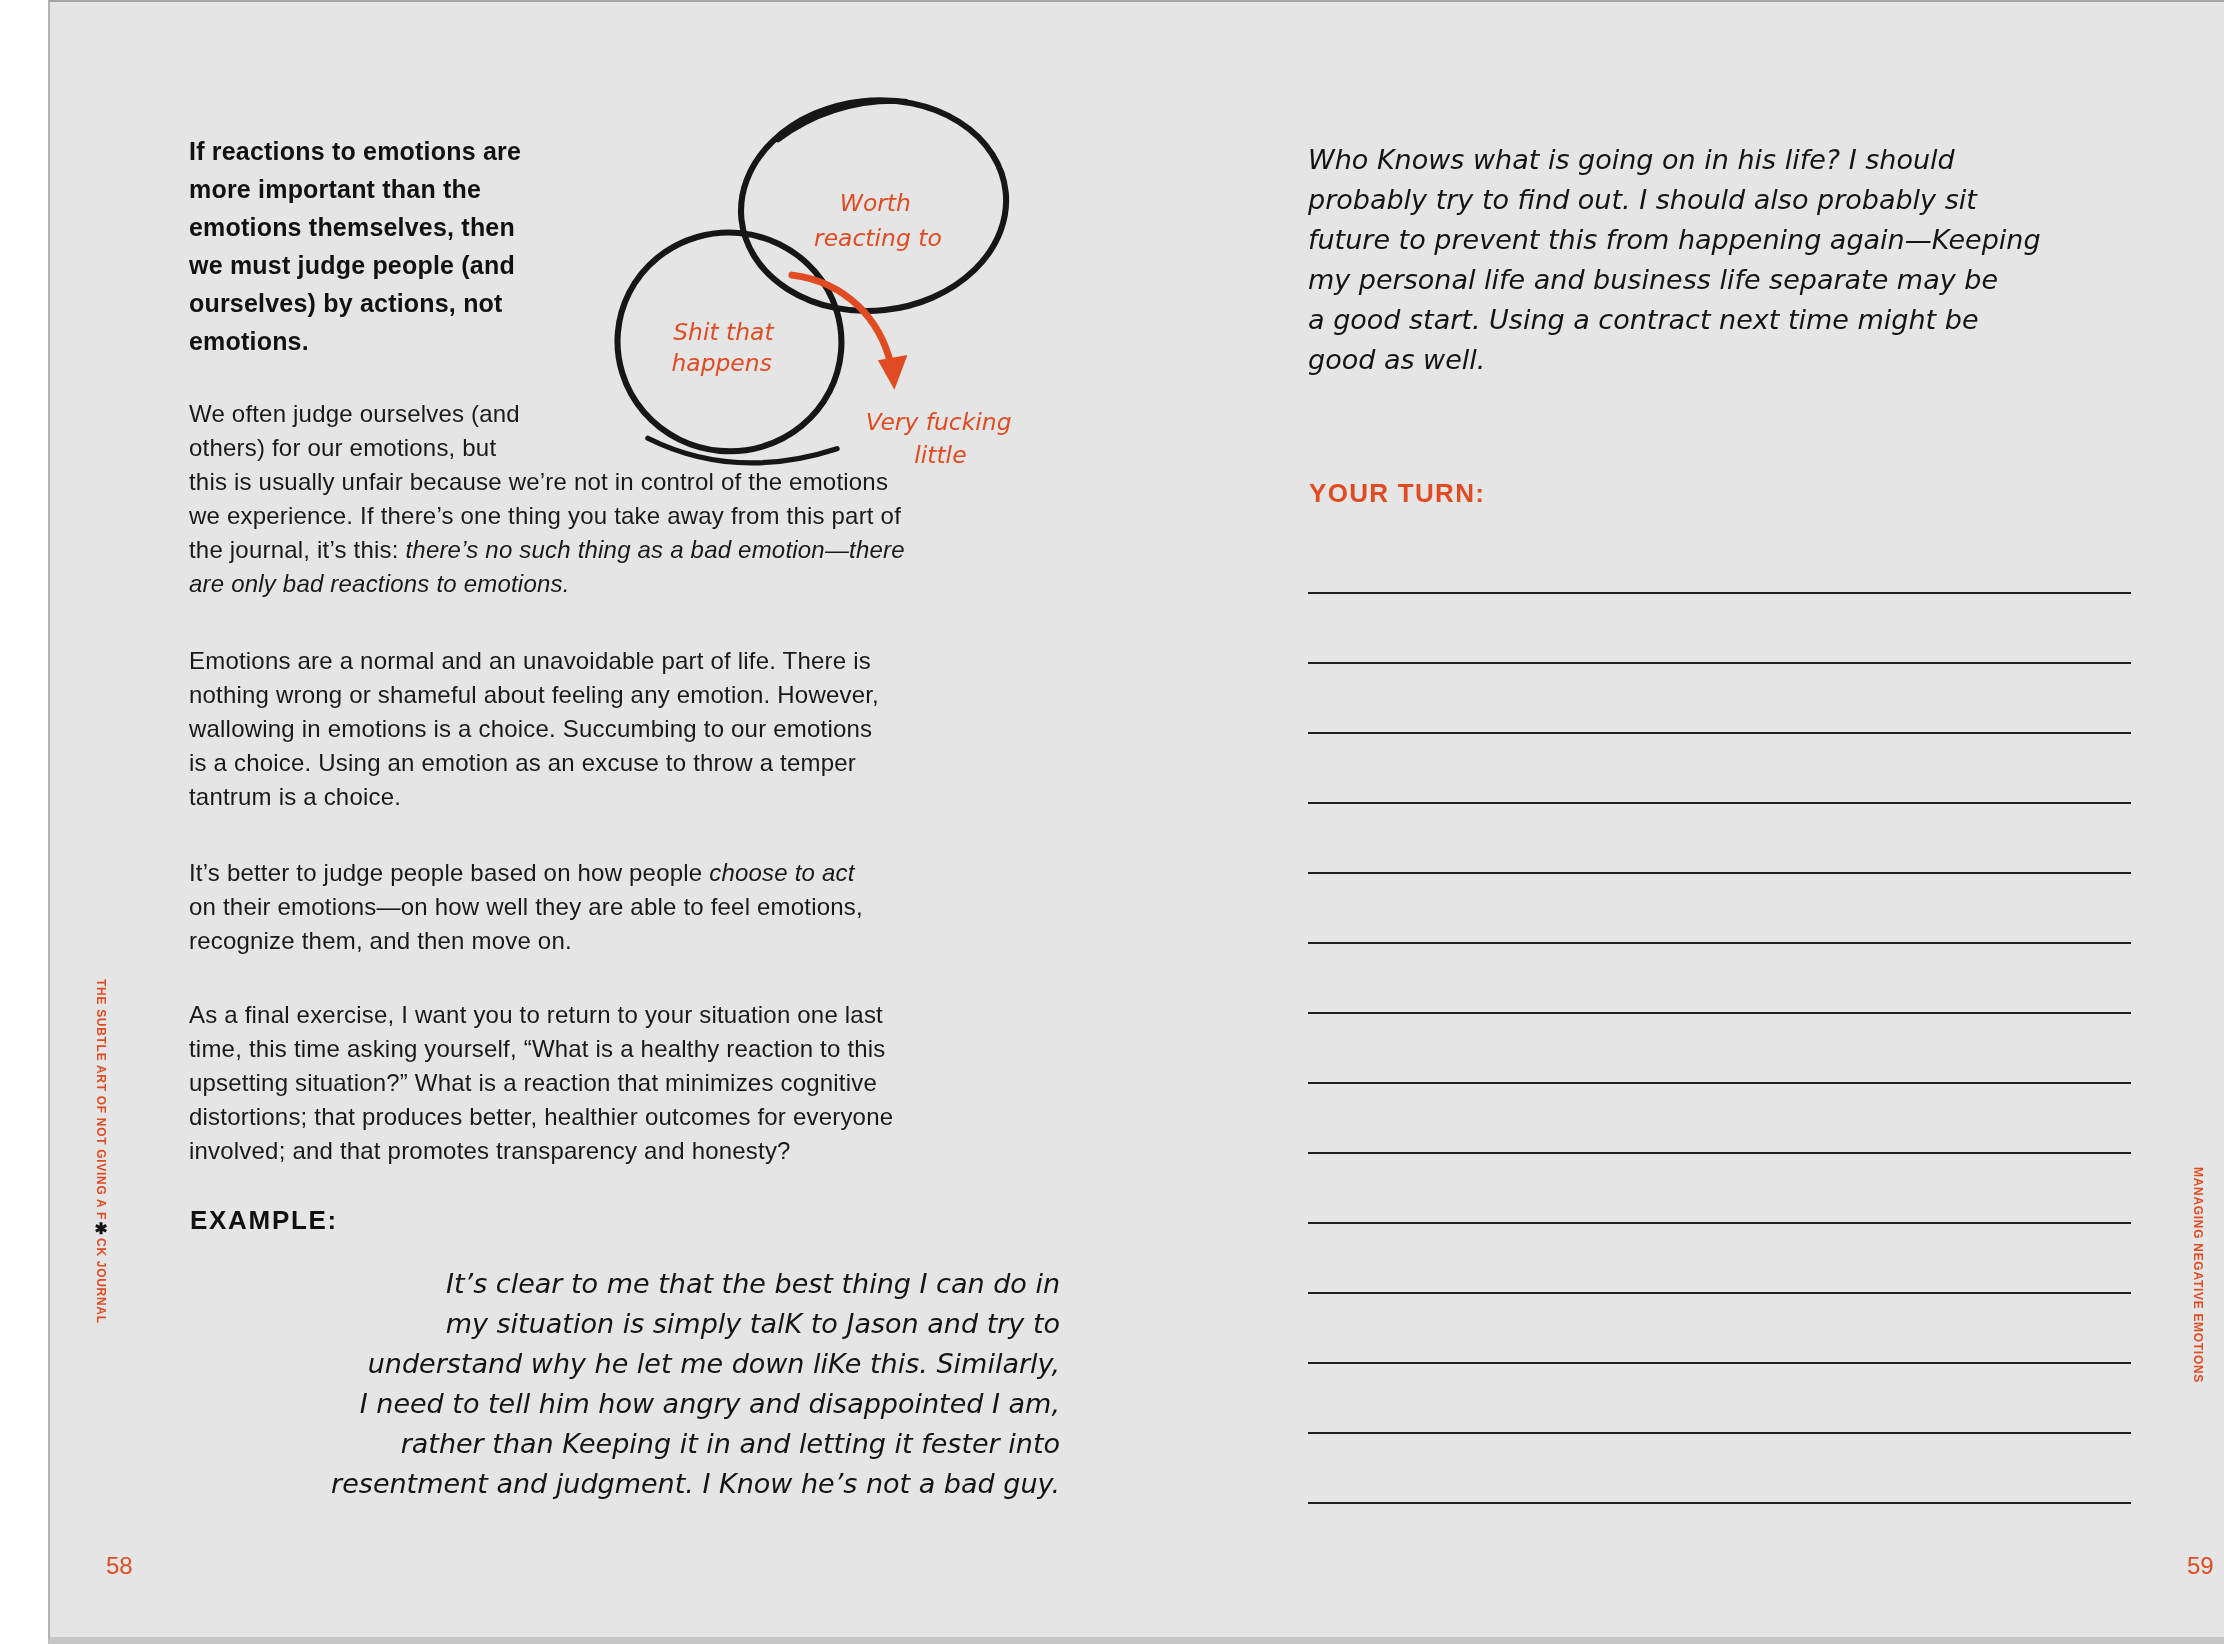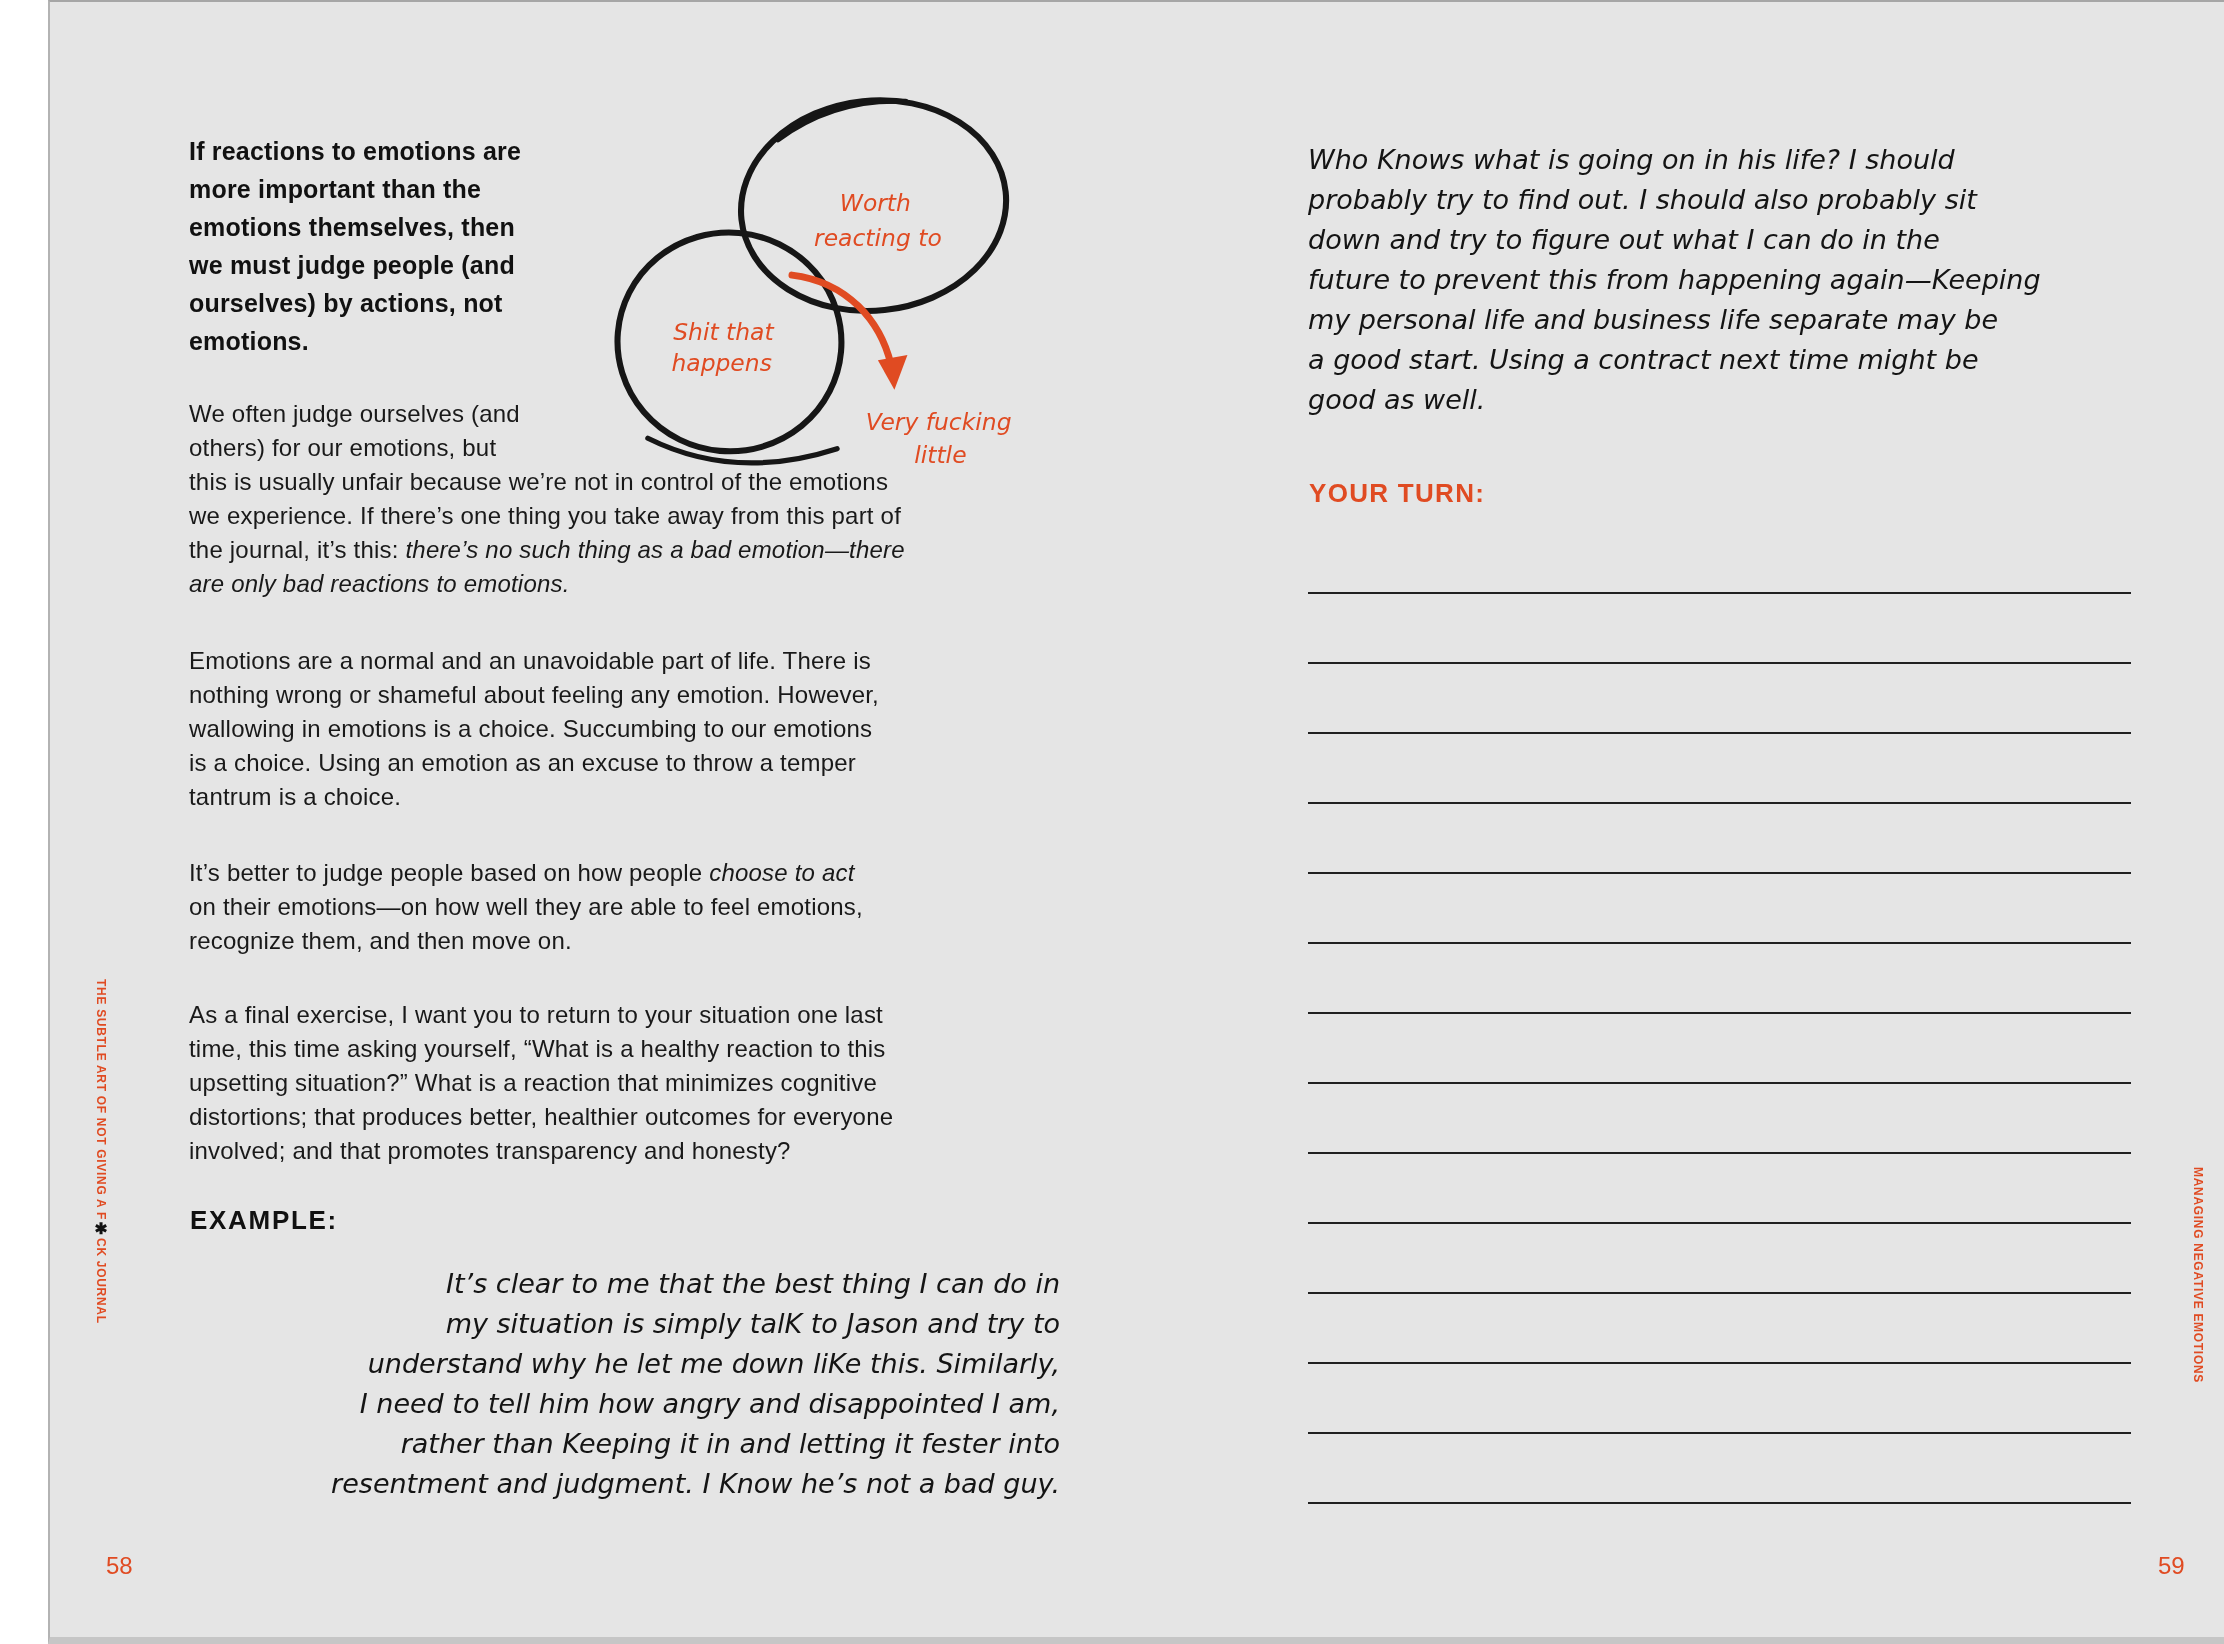--- a/index.html
+++ b/index.html
@@ -133,21 +133,20 @@
     <div class="abs spine" style="left:42px; top:977px;"><span>THE SUBTLE ART OF NOT GIVING A F</span><span class="star">✱</span><span>CK JOURNAL</span></div>
 
     <div class="abs page-num" style="left:56px; top:1550px;">58</div>
   </div>
 
   <div class="abs" style="left:1112px; top:0; width:1110px; height:1634px;">
 
     <div class="abs handwriting" style="left:146px; top:138px; width:878px;">
         <div class="tline">Who Knows what is going on in his life? I should</div>
         <div class="tline">probably try to find out. I should also probably sit</div>
-        <div class="tline">down and try to figure out what I can do in the</div>
         <div class="tline">future to prevent this from happening again—Keeping</div>
         <div class="tline">my personal life and business life separate may be</div>
         <div class="tline">a good start. Using a contract next time might be</div>
         <div class="tline">good as well.</div>
       </div>
 
     <div class="abs your-turn" style="left:147px; top:476px;">YOUR TURN:</div>
 
     <div class="abs rules" style="left:146px; top:590px;">
         <div class="rule-line"></div>
@@ -161,17 +160,17 @@
         <div class="rule-line"></div>
         <div class="rule-line"></div>
         <div class="rule-line"></div>
         <div class="rule-line"></div>
         <div class="rule-line"></div>
         <div class="rule-line"></div>
       </div>
 
     <div class="abs spine" style="left:1029px; top:1165px;">MANAGING NEGATIVE EMOTIONS</div>
 
-    <div class="abs page-num" style="left:996px; top:1550px;">59</div>
+    <div class="abs page-num" style="left:1025px; top:1550px;">59</div>
   </div>
 
 </div>
 
 
 </body></html>

